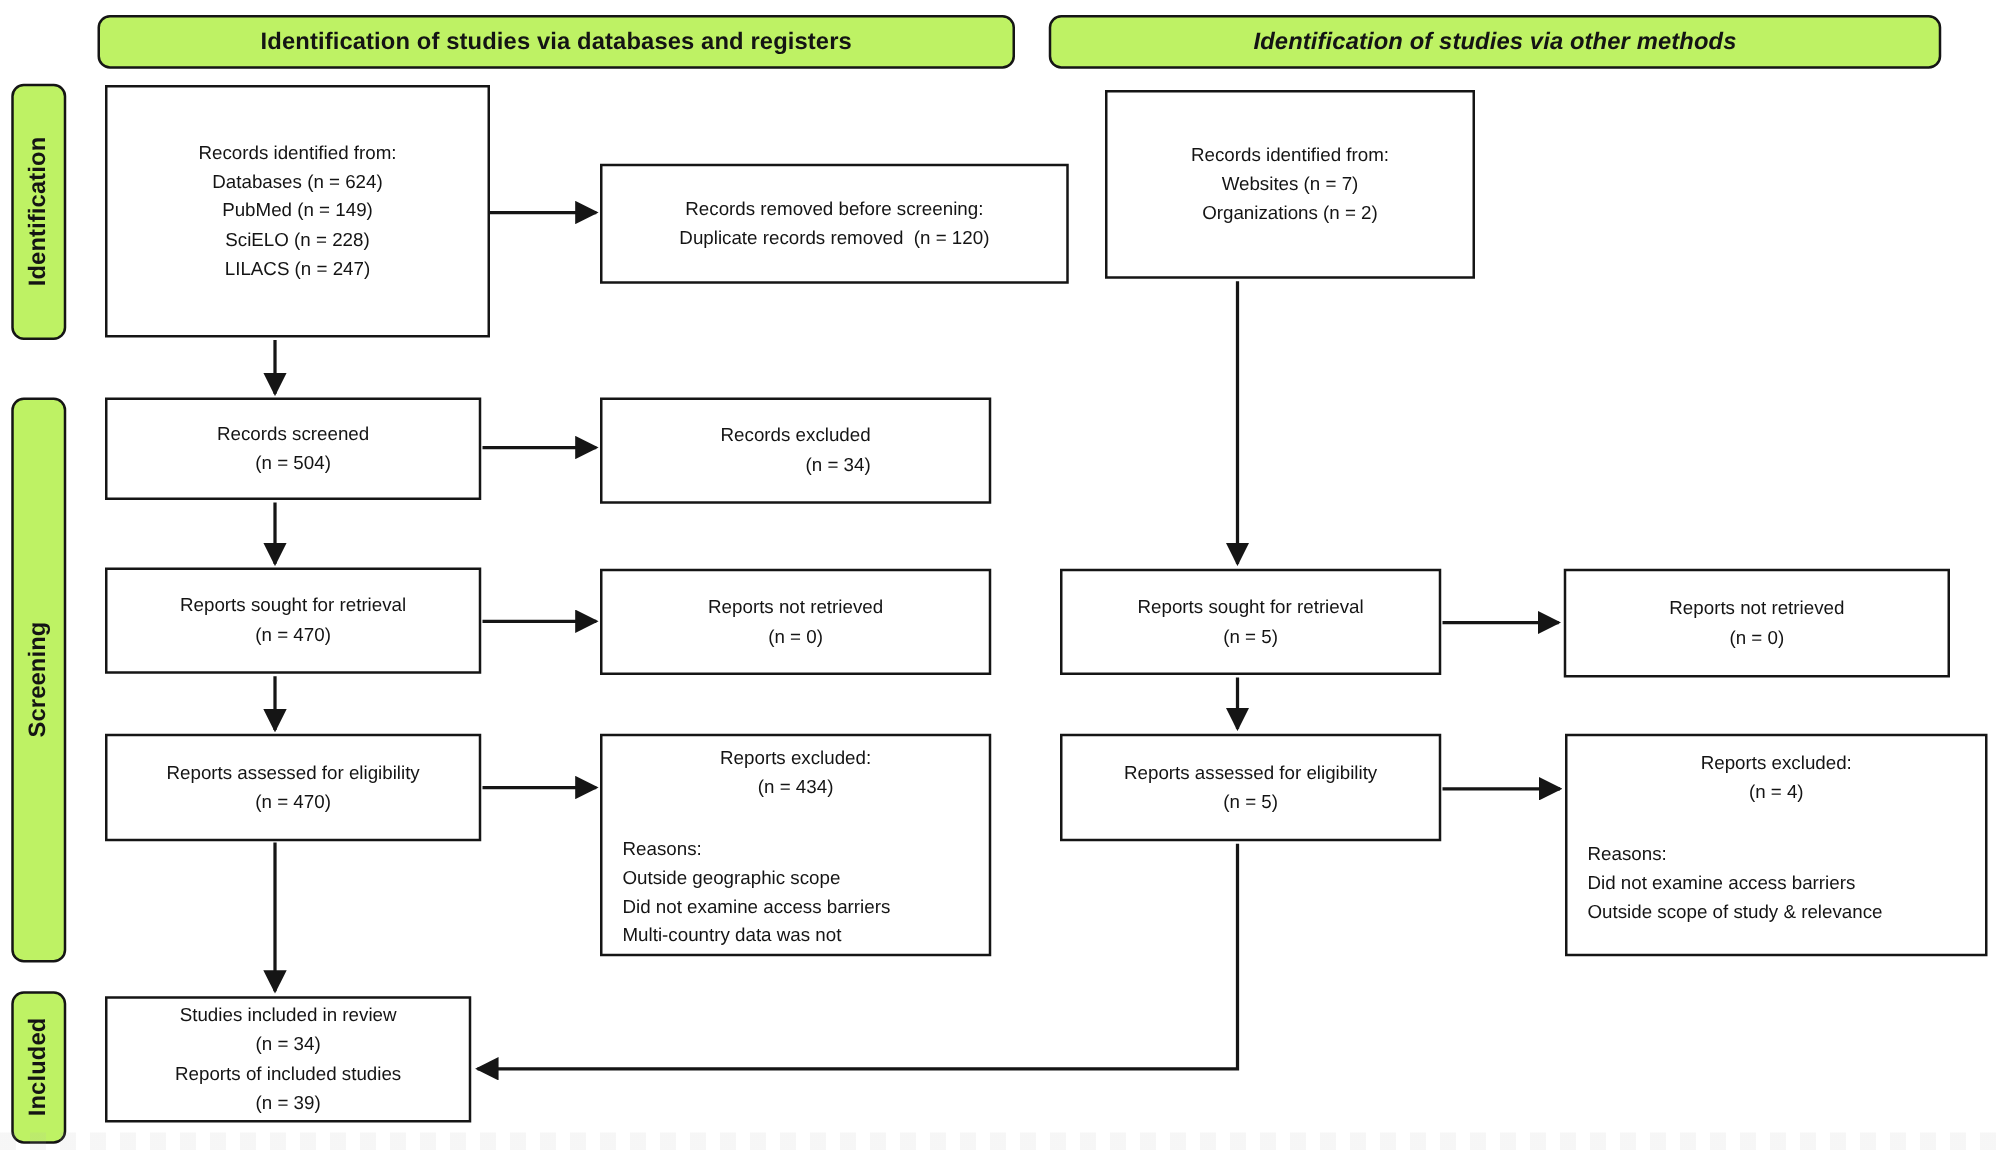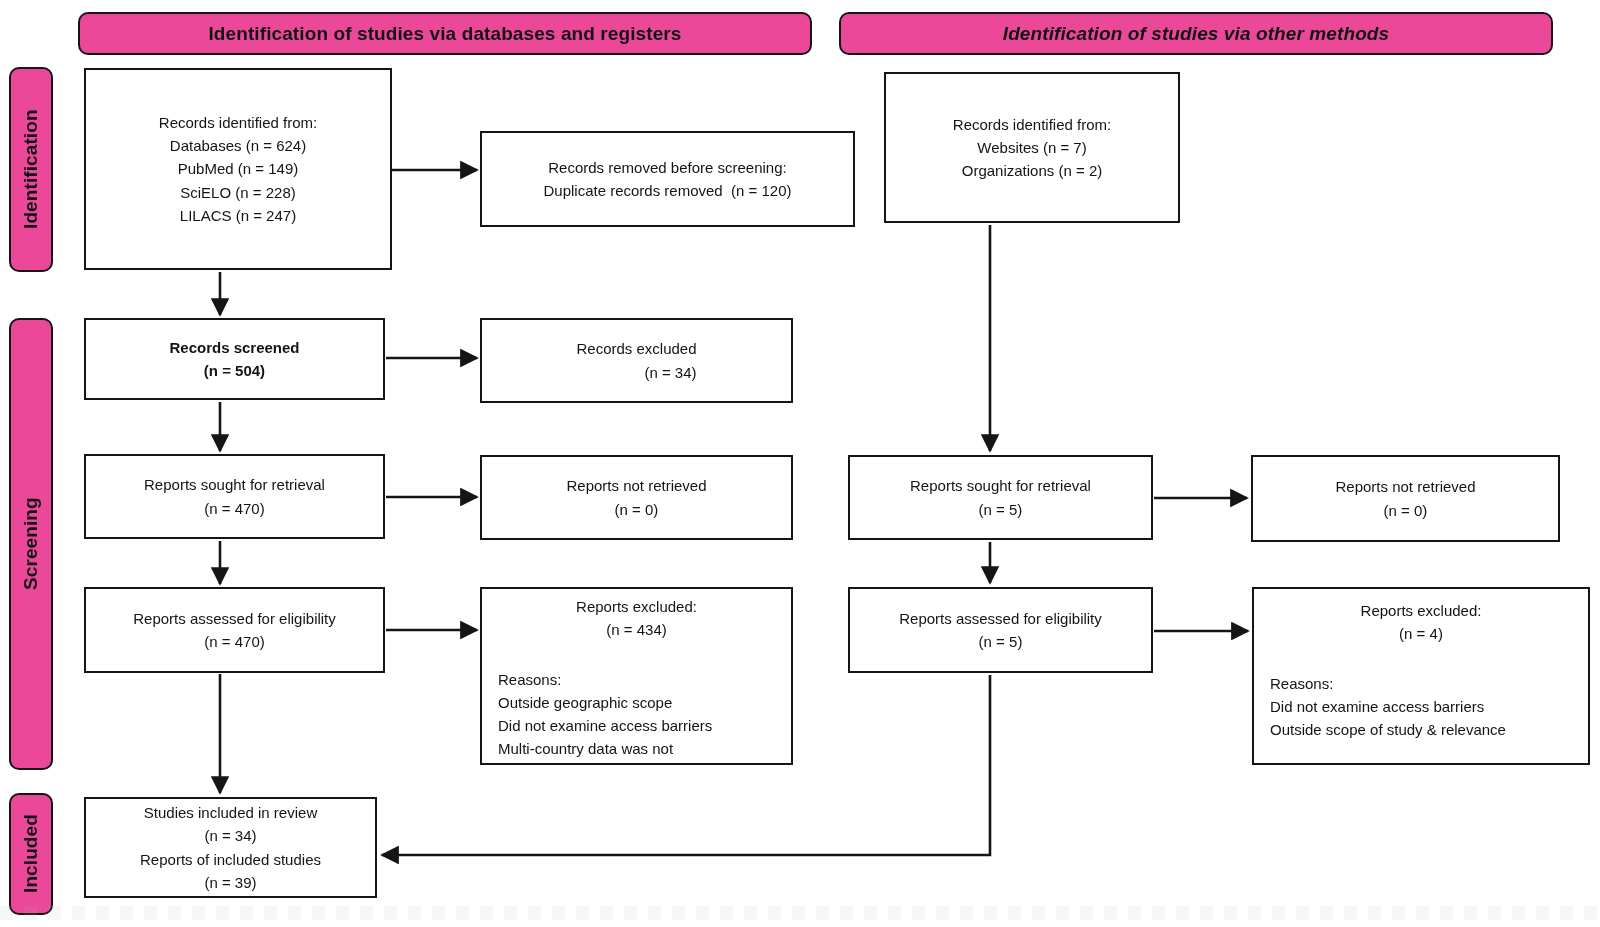--- a/index.html
+++ b/index.html
@@ -8,21 +8,21 @@
     width: 1600px;
     height: 927px;
     background: #ffffff;
     font-family: "Liberation Sans", "DejaVu Sans", sans-serif;
     color: #141414;
     overflow: hidden;
   }
   .arrows { position: absolute; left: 0; top: 0; width: 1600px; height: 927px; }
   .band {
     position: absolute;
-    background: #ec4899;
+    background: #bef264;
     border: 2.5px solid #151515;
     border-radius: 10px;
     box-sizing: border-box;
     display: flex;
     align-items: center;
     justify-content: center;
     font-weight: bold;
     font-size: 19px;
     letter-spacing: 0.1px;
   }
@@ -99,21 +99,21 @@
   <div class="band vert" style="left:9px; top:318px; width:44px; height:452px;">Screening</div>
   <div class="band vert" style="left:9px; top:793px; width:44px; height:122px;">Included</div>
 
   <div class="box" style="left:84px; top:68px; width:308px; height:202px;">Records identified from:
 Databases (n = 624)
 PubMed (n = 149)
 SciELO (n = 228)
 LILACS (n = 247)</div>
   <div class="box" style="left:480px; top:131px; width:375px; height:96px;">Records removed before screening:
 Duplicate records removed &nbsp;(n = 120)</div>
-  <div class="box" style="left:84px; top:318px; width:301px; height:82px;font-weight:bold;">Records screened
+  <div class="box" style="left:84px; top:318px; width:301px; height:82px;">Records screened
 (n = 504)</div>
   <div class="box" style="left:480px; top:318px; width:313px; height:85px;text-align:right;">Records excluded
 (n = 34)</div>
   <div class="box" style="left:84px; top:454px; width:301px; height:85px;">Reports sought for retrieval
 (n = 470)</div>
   <div class="box" style="left:480px; top:455px; width:313px; height:85px;">Reports not retrieved
 (n = 0)</div>
   <div class="box" style="left:84px; top:587px; width:301px; height:86px;">Reports assessed for eligibility
 (n = 470)</div>
   <div class="box top-align" style="left:480px; top:587px; width:313px; height:178px; padding-top:6px;">

